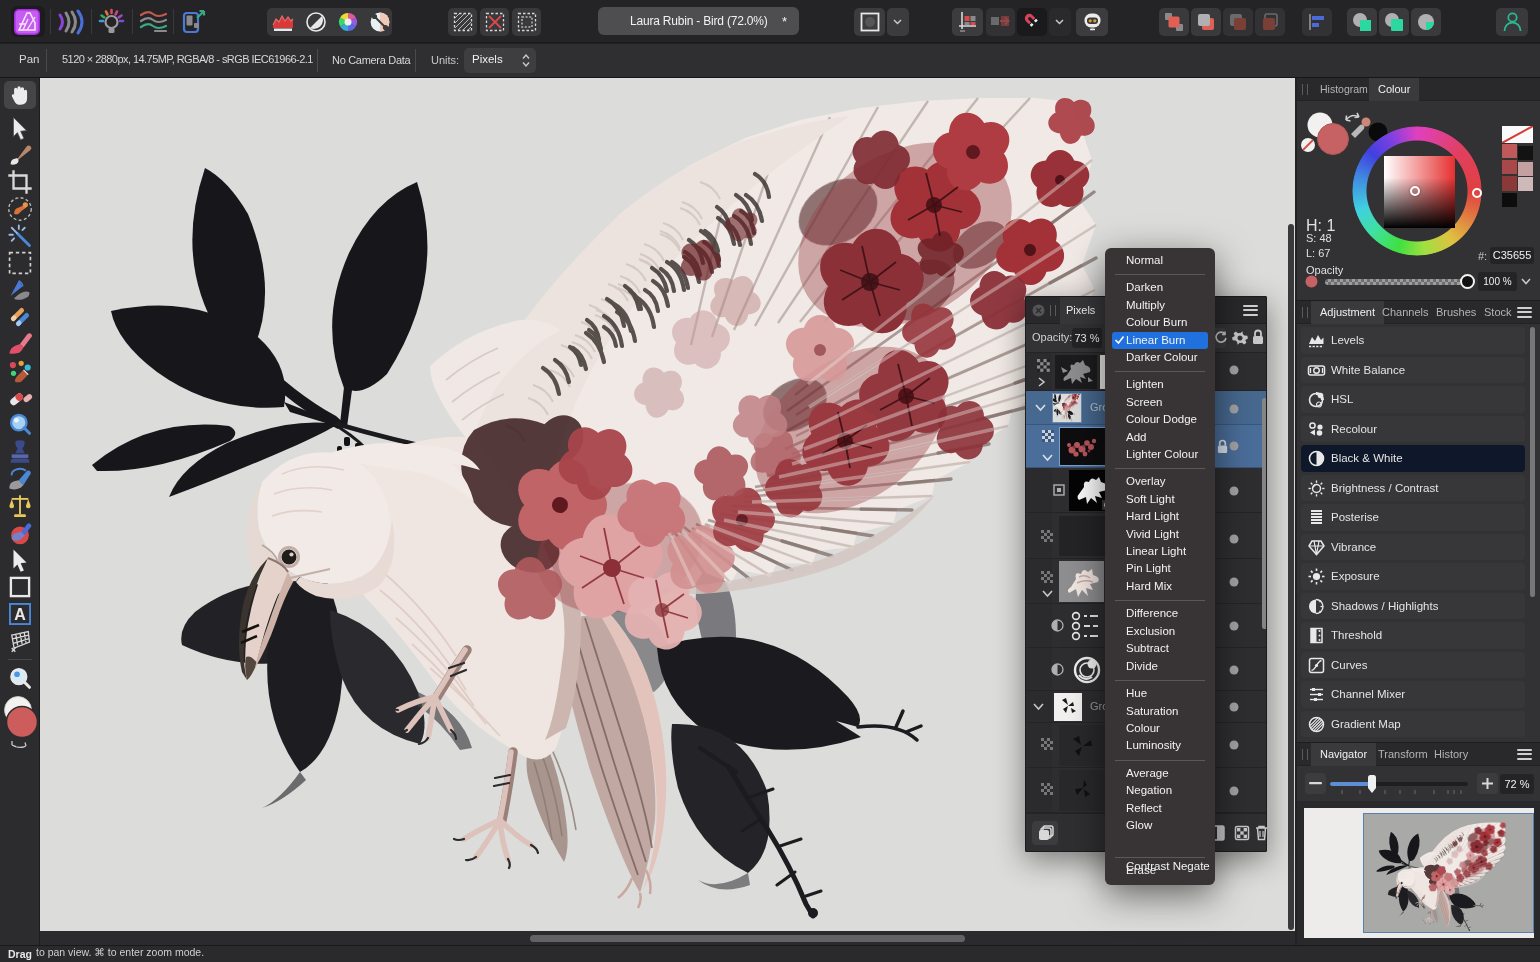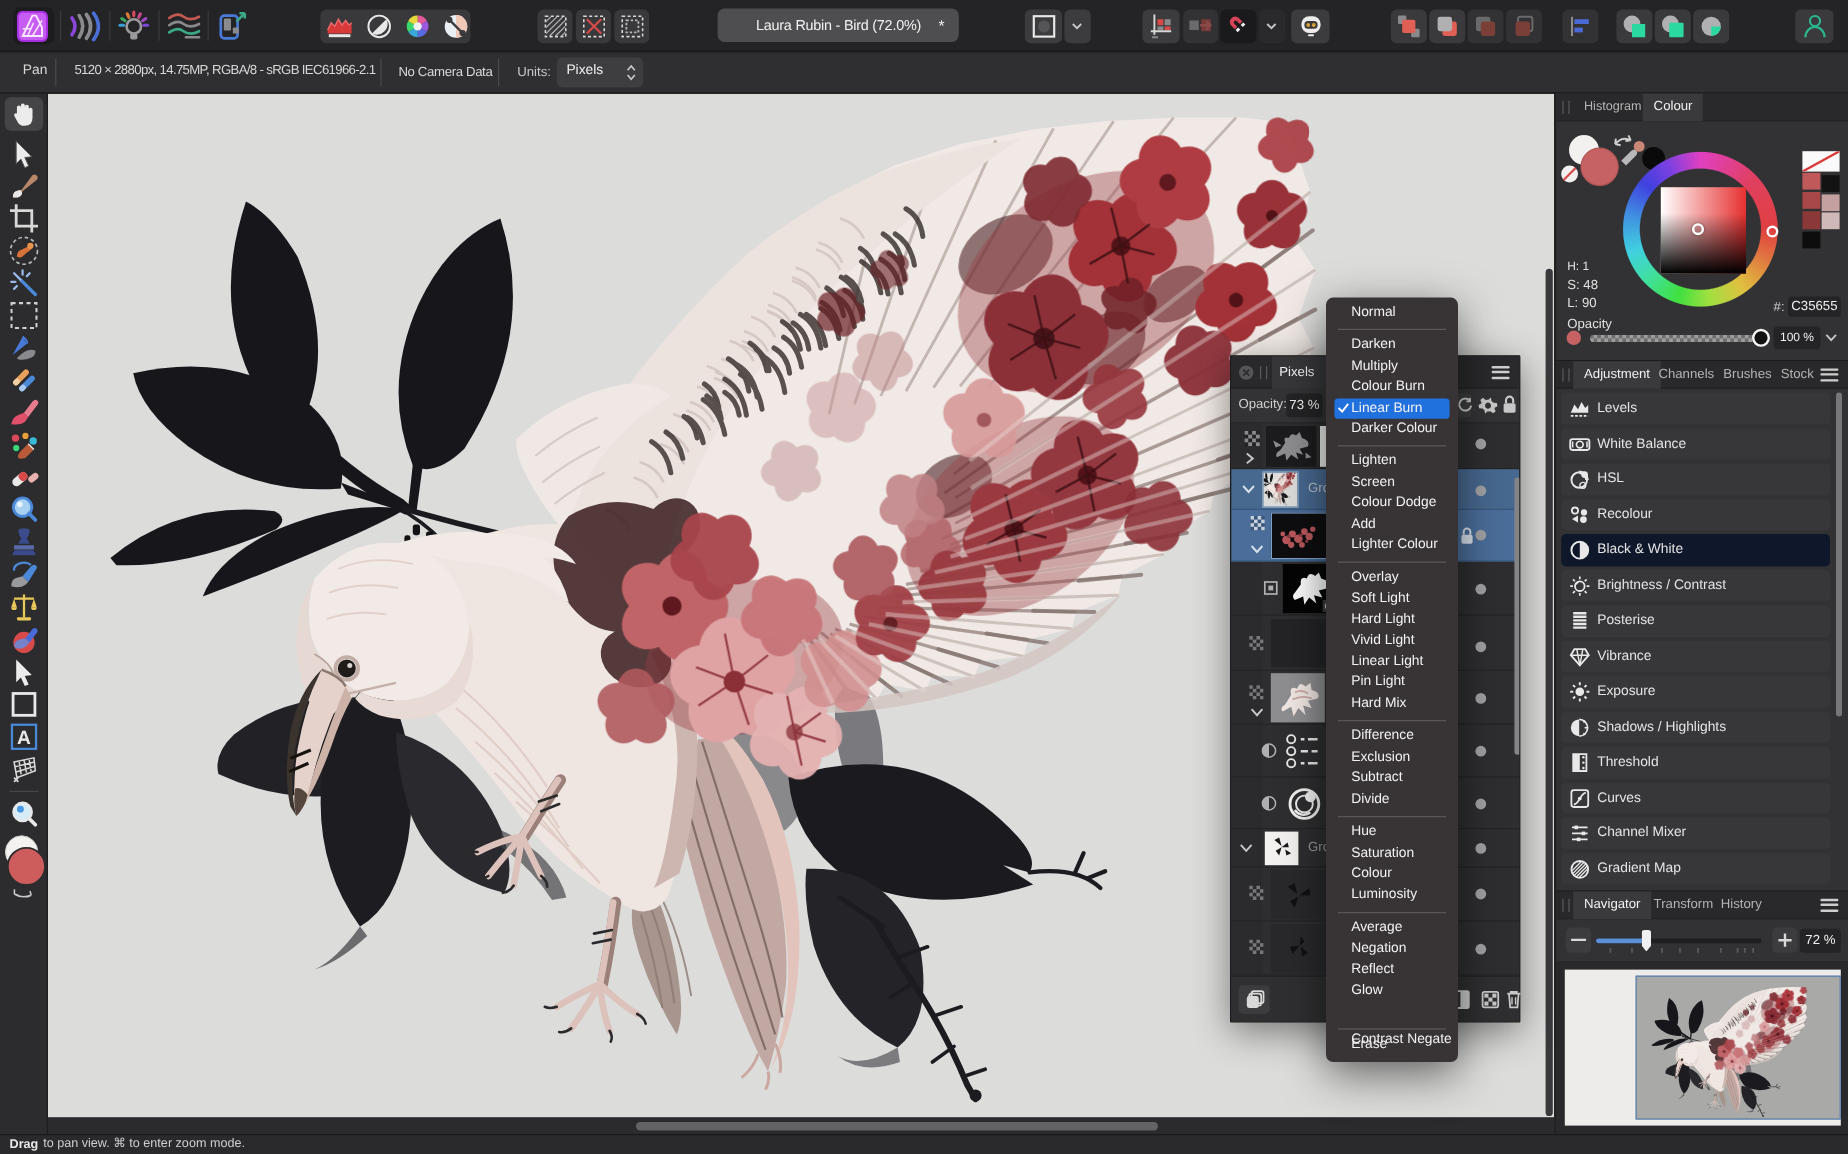--- a/index.html
+++ b/index.html
@@ -948,23 +948,23 @@
         <path d="M0 17 L31 0" stroke="#d83a3a" stroke-width="2"></path>
       </svg>
     <div class="abs" style="left:205px; top:66px; width:15px; height:14px; background:#c05a5a;"></div>
     <div class="abs" style="left:221px; top:68px; width:15px; height:14px; background:#131313;"></div>
     <div class="abs" style="left:205px; top:82px; width:15px; height:14px; background:#a84848;"></div>
     <div class="abs" style="left:221px; top:84px; width:15px; height:14px; background:#c4a0a0;"></div>
     <div class="abs" style="left:205px; top:98px; width:15px; height:15px; background:#8a3838;"></div>
     <div class="abs" style="left:221px; top:99px; width:15px; height:14px; background:#cfb8b8;"></div>
     <div class="abs" style="left:205px; top:115px; width:15px; height:14px; background:#0d0d0d;"></div>
 
-    <span class="abs" style="left:9px; top:139px; color:#e0e0e0; font-size:10px;">H: 1</span>
+    <span class="abs" style="left:9px; top:139px; color:#e0e0e0; font-size:16px;">H: 1</span>
     <span class="abs" style="left:9px; top:154px; color:#e0e0e0; font-size:11px;">S: 48</span>
-    <span class="abs" style="left:9px; top:169px; color:#e0e0e0; font-size:11px;">L: 90</span>
+    <span class="abs" style="left:9px; top:169px; color:#e0e0e0; font-size:11px;">L: 67</span>
     <span class="abs" style="left:181px; top:172px; color:#c8c8c8; font-size:11px;">#:</span>
     <div class="abs" style="left:193px; top:169px; width:44px; height:17px; background:#242426; border-radius:3px; color:#f0f0f0; font-size:11px; text-align:center; line-height:17px;">C35655</div>
     <span class="abs" style="left:9px; top:186px; color:#e0e0e0; font-size:11px;">Opacity</span>
     <svg class="abs" style="left:8px; top:197px;" width="13" height="13">
         <circle cx="6.5" cy="6.5" r="6" fill="#c66263"></circle>
       </svg>
     <div class="abs" style="left:28px; top:201px; width:147px; height:6px; border-radius:3px; background:repeating-conic-gradient(#b8b8b8 0% 25%, #7c7c7c 0% 50%) 0 0/6px 6px; opacity:.8;"></div>
     <div class="abs" style="left:163px; top:196px; width:15px; height:15px; background:#111; border:2.5px solid #f4f4f4; border-radius:50%;"></div>
     <div class="abs" style="left:181px; top:194px; width:39px; height:19px; background:#242426; border-radius:3px; color:#f0f0f0; font-size:10px; text-align:center; line-height:19px;">100 %</div>
     <svg class="abs" style="left:223px; top:199px;" width="12" height="9">

